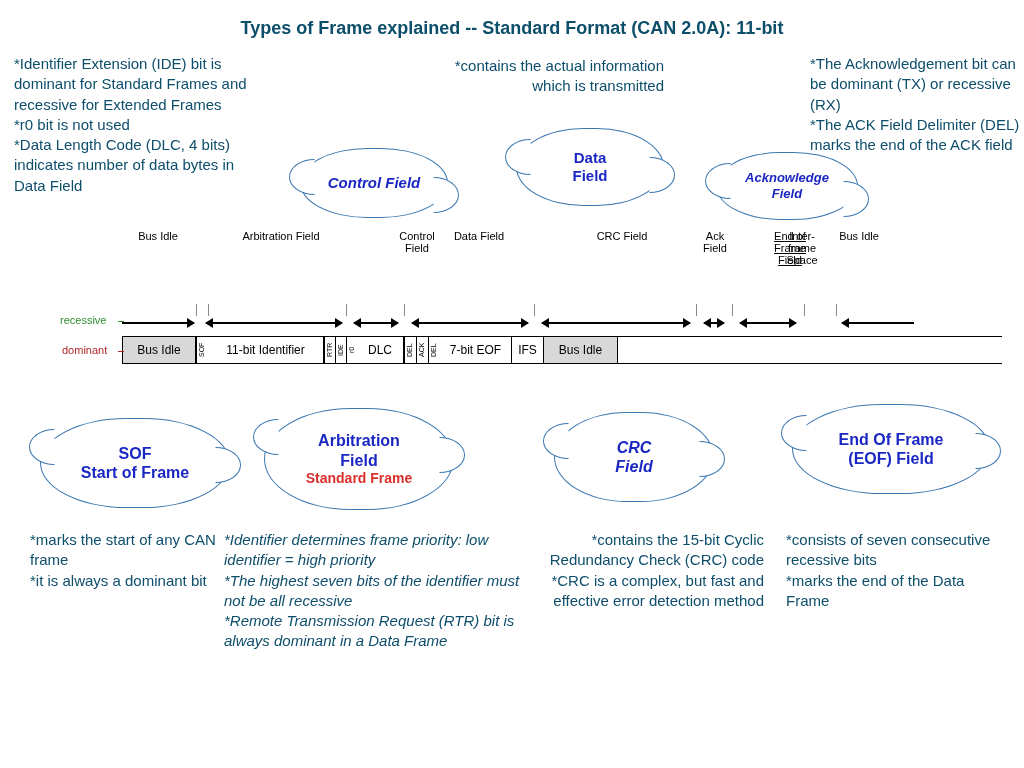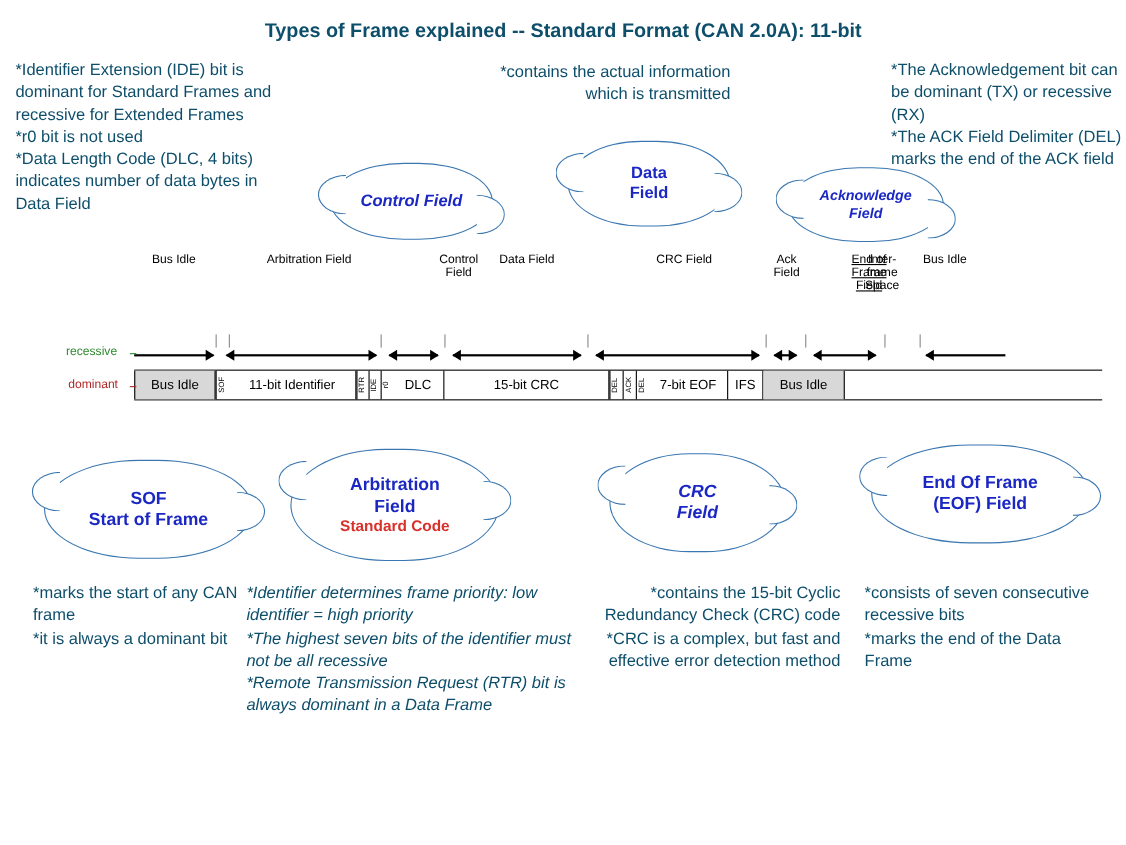--- a/index.html
+++ b/index.html
@@ -169,39 +169,38 @@
   </div>
 
   <div class="boxes" style="margin-top:4px;">
     <div class="box gray" style="width:74px;">Bus Idle</div>
     <div class="box tiny" style="width:12px;">SOF</div>
     <div class="box" style="width:116px;">11-bit Identifier</div>
     <div class="box tiny" style="width:11px;">RTR</div>
     <div class="box tiny" style="width:11px;">IDE</div>
     <div class="box tiny" style="width:11px;">r0</div>
     <div class="box" style="width:47px;">DLC</div>
-    <div class="box" style="width:150px;">15-bit CRC</div>
     <div class="box tiny" style="width:12px;">DEL</div>
     <div class="box tiny" style="width:12px;">ACK</div>
     <div class="box tiny" style="width:12px;">DEL</div>
     <div class="box" style="width:72px;">7-bit EOF</div>
     <div class="box" style="width:32px;">IFS</div>
     <div class="box gray" style="width:74px;">Bus Idle</div>
   </div>
 </div>
 
 <div style="position:absolute; left:118px; top:321px; width:6px; height:1px; background:#2e8a2e;"></div>
 <div style="position:absolute; left:118px; top:351px; width:6px; height:1px; background:#b02828;"></div>
 
 <div class="cloud big" style="left:40px;  top:418px;">
     <span>SOF<br>Start of Frame</span>
   </div>
 <div class="cloud big" style="left:264px; top:408px; height:102px;">
   <span>Arbitration<br>Field</span>
-  <span class="sub">Standard Code</span>
+  <span class="sub">Standard Frame</span>
 </div>
 <div class="cloud big" style="left:554px; top:412px; width:160px;font-style:italic;">
     <span>CRC<br>Field</span>
   </div>
 <div class="cloud big" style="left:792px; top:404px; width:198px;">
     <span>End Of Frame<br>(EOF) Field</span>
   </div>
 
 <div class="note" style="left:30px;  top:530px; width:190px;">*marks the start of any CAN frame<br> *it is always a dominant bit</div>
 <div class="note" style="left:224px; top:530px; width:300px;font-style:italic;">*Identifier determines frame priority: low identifier = high priority<br>*The highest seven bits of the identifier must not be all recessive<br>*Remote Transmission Request (RTR) bit is always dominant in a Data Frame</div>

